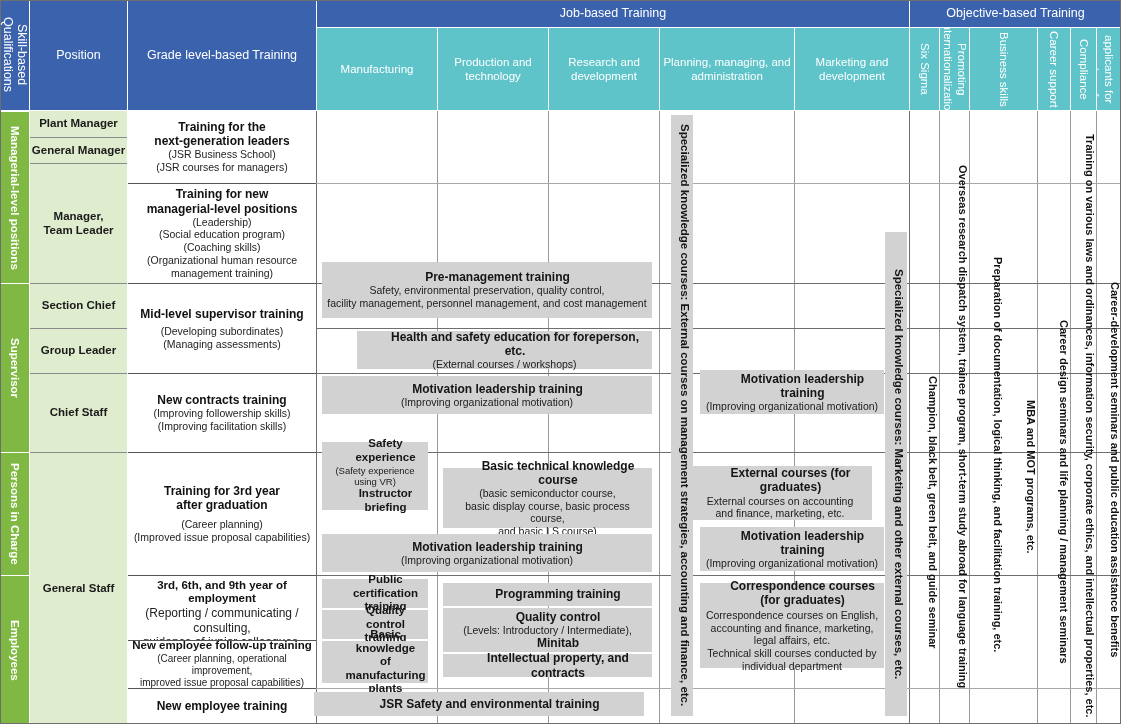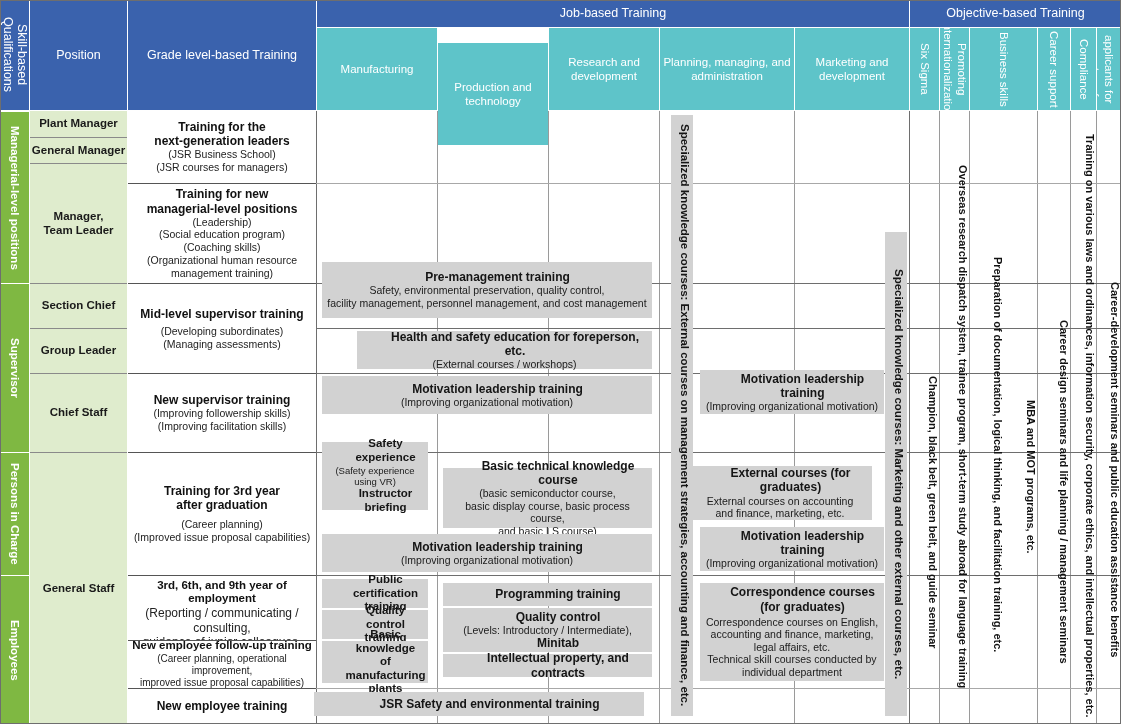--- a/index.html
+++ b/index.html
@@ -94,21 +94,21 @@
 
   <div class="cell blueband" style="left:30px;top:0;width:97px;height:110px;">Position</div>
 
   <div class="cell blueband" style="left:128px;top:0;width:188px;height:110px;">Grade level-based Training</div>
 
   <div class="cell blueband" style="left:317px;top:0;width:592px;height:27px;">Job-based Training</div>
 
   <div class="cell blueband" style="left:910px;top:0;width:211px;height:27px;">Objective-based Training</div>
 
   <div class="cell tealcell" style="left:317px;top:28px;width:120px;height:82px;">Manufacturing</div>
-  <div class="cell tealcell" style="left:438px;top:28px;width:110px;height:102px;margin-top:15px;">Production and technology</div>
+  <div class="cell tealcell" style="left:438px;top:28px;width:110px;height:82px;">Production and technology</div>
   <div class="cell tealcell" style="left:549px;top:28px;width:110px;height:82px;">Research and development</div>
   <div class="cell tealcell" style="left:660px;top:28px;width:134px;height:82px;">Planning, managing, and administration</div>
   <div class="cell tealcell" style="left:795px;top:28px;width:114px;height:82px;">Marketing and development</div>
 
   <div class="cell tealcell vhead" style="left:910px;top:28px;width:29px;height:82px;">Six Sigma</div>
   <div class="cell tealcell vhead" style="left:940px;top:28px;width:29px;height:82px;">Promoting internationalization</div>
   <div class="cell tealcell vhead" style="left:970px;top:28px;width:67px;height:82px;">Business skills</div>
   <div class="cell tealcell vhead" style="left:1038px;top:28px;width:32px;height:82px;">Career support</div>
   <div class="cell tealcell vhead" style="left:1071px;top:28px;width:25px;height:82px;">Compliance</div>
   <div class="cell tealcell vhead" style="left:1097px;top:28px;width:24px;height:82px;">Assistance to applicants for career transfer</div>
@@ -144,21 +144,21 @@
 (JSR courses for managers)</div>
   </div>
 
   <div class="cell gradecell" style="left:128px;top:283px;width:188px;height:90px;justify-content:center;">
     <div class="ttl">Mid-level supervisor training</div>
     <div class="sub" style="white-space:pre-line;margin-top:4px">(Developing subordinates)
 (Managing assessments)</div>
   </div>
 
   <div class="cell gradecell" style="left:128px;top:373px;width:188px;height:79px;">
-    <div class="ttl">New supervisor training</div>
+    <div class="ttl">New contracts training</div>
     <div class="sub" style="white-space:pre-line">(Improving followership skills)
 (Improving facilitation skills)</div>
   </div>
 
   <div class="cell gradecell" style="left:128px;top:452px;width:188px;height:123px;">
     <div class="ttl" style="white-space:pre-line">Training for 3rd year
 after graduation</div>
     <div class="sub" style="white-space:pre-line;margin-top:6px">(Career planning)
 (Improved issue proposal capabilities)</div>
   </div>
@@ -279,21 +279,21 @@
     <div class="ttl">External courses (for graduates)</div>
     <div class="sub" style="white-space:pre-line">External courses on accounting
 and finance, marketing, etc.</div>
   </div>
 
   <div class="gbox" style="left:700px;top:527px;width:184px;height:44px;">
     <div class="ttl">Motivation leadership training</div>
     <div class="sub">(Improving organizational motivation)</div>
   </div>
 
-  <div class="gbox" style="left:700px;top:583px;width:184px;height:98px;">
+  <div class="gbox" style="left:700px;top:583px;width:184px;height:85px;">
     <div class="ttl" style="white-space:pre-line">Correspondence courses
 (for graduates)</div>
     <div class="sub" style="white-space:pre-line;margin-top:2px">Correspondence courses on English,
 accounting and finance, marketing,
 legal affairs, etc.
 Technical skill courses conducted by
 individual department</div>
   </div>
 
   <div class="gbox vert" style="left:885px;top:232px;width:22px;height:484px;">Specialized knowledge courses: Marketing and other external courses, etc.</div>

